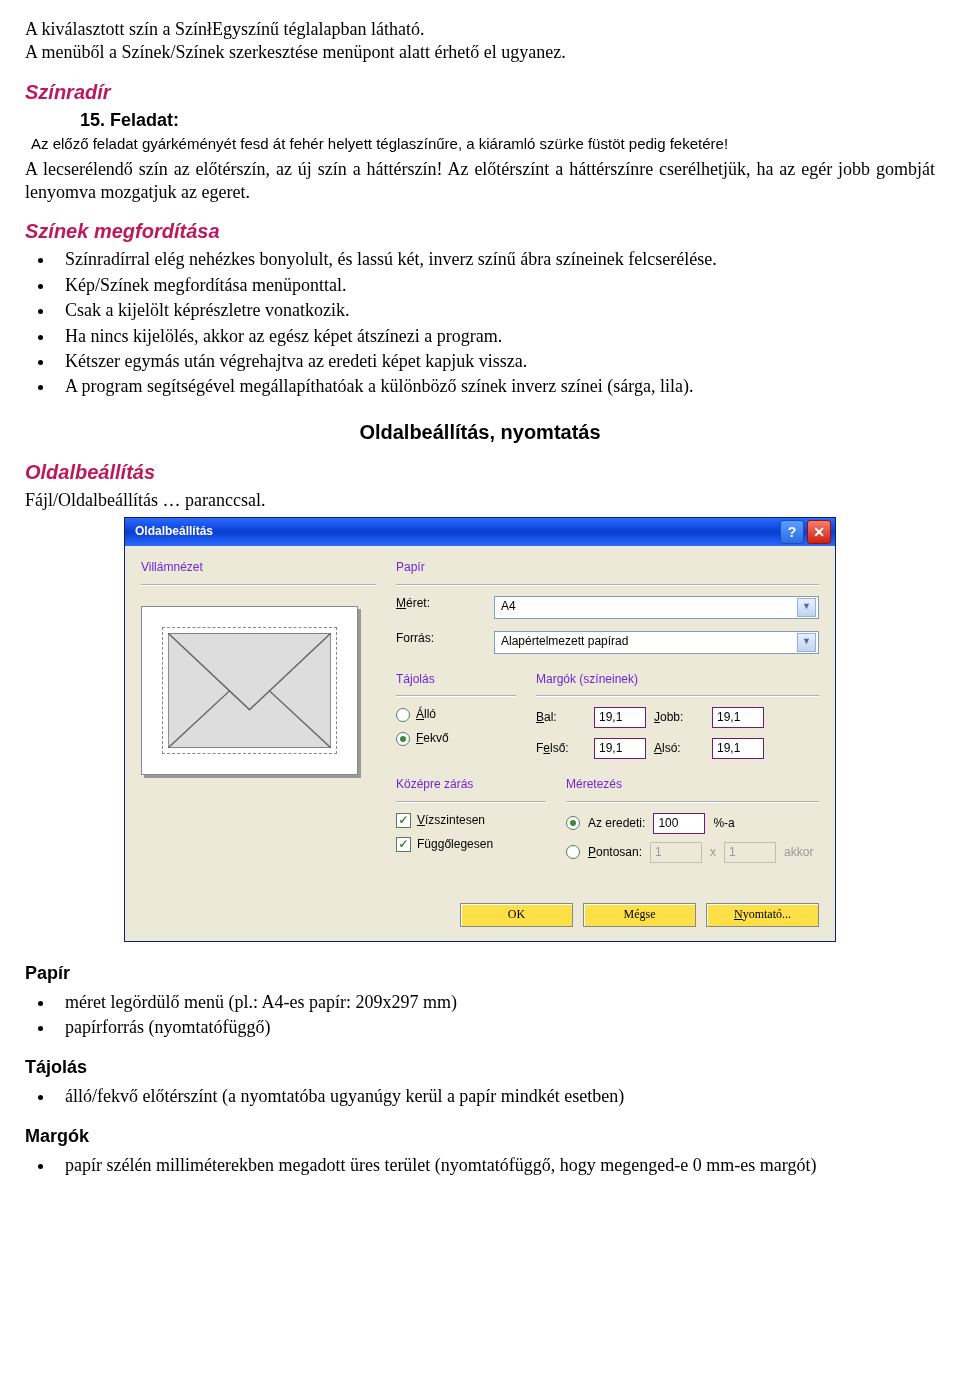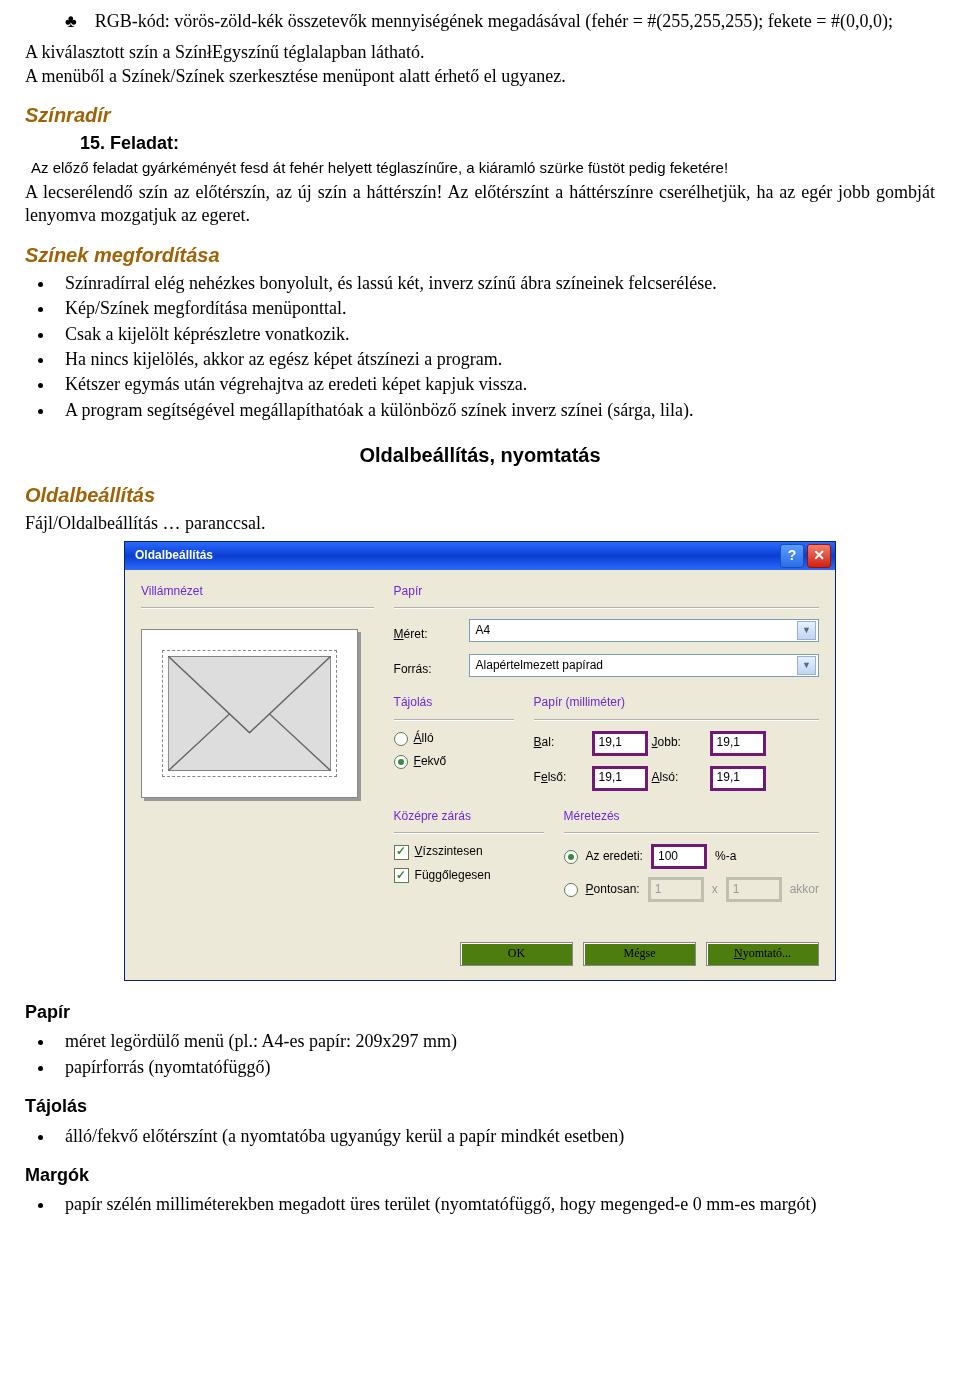--- a/index.html
+++ b/index.html
@@ -21,21 +21,21 @@
   .club-list li::before {
     content: "♣";
     margin-right: 18px;
   }
   .justify { text-align: justify; }
   .section-title {
     font-family: Arial, sans-serif;
     font-weight: bold;
     font-style: italic;
     font-size: 20px;
-    color: #a16207;
+    color: #be185d;
     margin: 14px 0 4px 0;
   }
   .task-num {
     font-family: Arial, sans-serif;
     font-weight: bold;
     margin-left: 55px;
   }
   .task-body {
     font-family: Arial, sans-serif;
     font-size: 15px;
@@ -103,21 +103,21 @@
   }
   .preview-inner {
     position: absolute; left: 20px; top: 20px; right: 20px; bottom: 20px;
     border: 1px dashed #888;
   }
   .envelope {
     position: absolute; left: 5px; top: 5px; right: 5px; bottom: 5px;
     background: #ddd;
   }
   .envelope svg { width: 100%; height: 100%; }
-  .form-row { display: flex; align-items: flex-end; margin-bottom: 12px; gap: 0; }
+  .form-row { display: flex; align-items: flex-start; margin-bottom: 12px; gap: 23px; }
   .form-row label { width: 75px; }
   .underline-first { text-decoration: underline; }
   .combo {
     flex: 1;
     display: flex;
     border: 1px solid #7f9db9;
     background: #fff;
     height: 21px;
     align-items: center;
     padding: 0 2px 0 6px;
@@ -150,48 +150,47 @@
     color: #3a8a3a; font-size: 12px; font-weight: bold;
   }
   .checkbox.checked::after { content: "✓"; }
   .margin-grid {
     display: grid;
     grid-template-columns: 48px 50px 48px 50px;
     gap: 10px 10px;
     align-items: center;
   }
   .small-input {
-    border: 3px solid #701a75; background: #fff;
+    border: 1px solid #701a75; background: #fff;
     height: 19px; padding: 0 4px; display: flex; align-items: center;
     width: 42px;
   }
   .small-input.disabled { background: #ece9d8; color: #999; border-color:#c0c0b0; }
   .scale-row { display: flex; align-items: center; gap: 8px; margin-bottom: 8px; }
   .btn-row {
     display: flex; justify-content: flex-end; gap: 10px;
     padding: 0 16px 14px 0;
   }
   .dlg-btn {
-    background: #4d7c0f; border: 1px solid #888;
+    background: #fde047; border: 1px solid #888;
     padding: 3px 18px; font-family: Tahoma; font-size: 12px;
     min-width: 75px; text-align: center;
     box-shadow: inset 1px 1px 0 #fff;
   }
   .sub-heading {
     font-family: Arial, sans-serif;
     font-weight: bold;
     font-size: 18px;
     margin: 16px 0 6px 0;
   }
 </style>
 </head>
 <body>
 
 <ul class="club-list">
-  <li class="justify">RGB-kód: vörös-zöld-kék összetevők mennyiségének megadásával (fehér = #(255,255,255); fekete = #(0,0,0);</li>
 </ul>
 <div>A kiválasztott szín a SzínłEgyszínű téglalapban látható.</div>
 <div>A menüből a Színek/Színek szerkesztése menüpont alatt érhető el ugyanez.</div>
 
 <div class="section-title">Színradír</div>
 <div class="task-num">15. Feladat:</div>
 <div class="task-body">Az előző feladat gyárkéményét fesd át fehér helyett téglaszínűre, a kiáramló szürke füstöt pedig feketére!</div>
 <div class="justify">A lecserélendő szín az előtérszín, az új szín a háttérszín! Az előtérszínt a háttérszínre cserélhetjük, ha az egér jobb gombját lenyomva mozgatjuk az egeret.</div>
 
 <div class="section-title">Színek megfordítása</div>
@@ -263,21 +262,21 @@
           <div class="radio-row">
             <span class="radio"></span>
             <span><span class="underline-first">Á</span>lló</span>
           </div>
           <div class="radio-row">
             <span class="radio checked"></span>
             <span><span class="underline-first">F</span>ekvő</span>
           </div>
         </div>
         <div class="half groupbox">
-          <div class="group-label">Papír (milliméter)</div>
+          <div class="group-label">Margók (színeinek)</div>
           <div class="hline"></div>
             <div class="hline2"></div>
           <div class="margin-grid">
             <span><span class="underline-first">B</span>al:</span>
             <div class="small-input">19,1</div>
             <span><span class="underline-first">J</span>obb:</span>
             <div class="small-input">19,1</div>
             <span>F<span class="underline-first">e</span>lső:</span>
             <div class="small-input">19,1</div>
             <span><span class="underline-first">A</span>lsó:</span>

